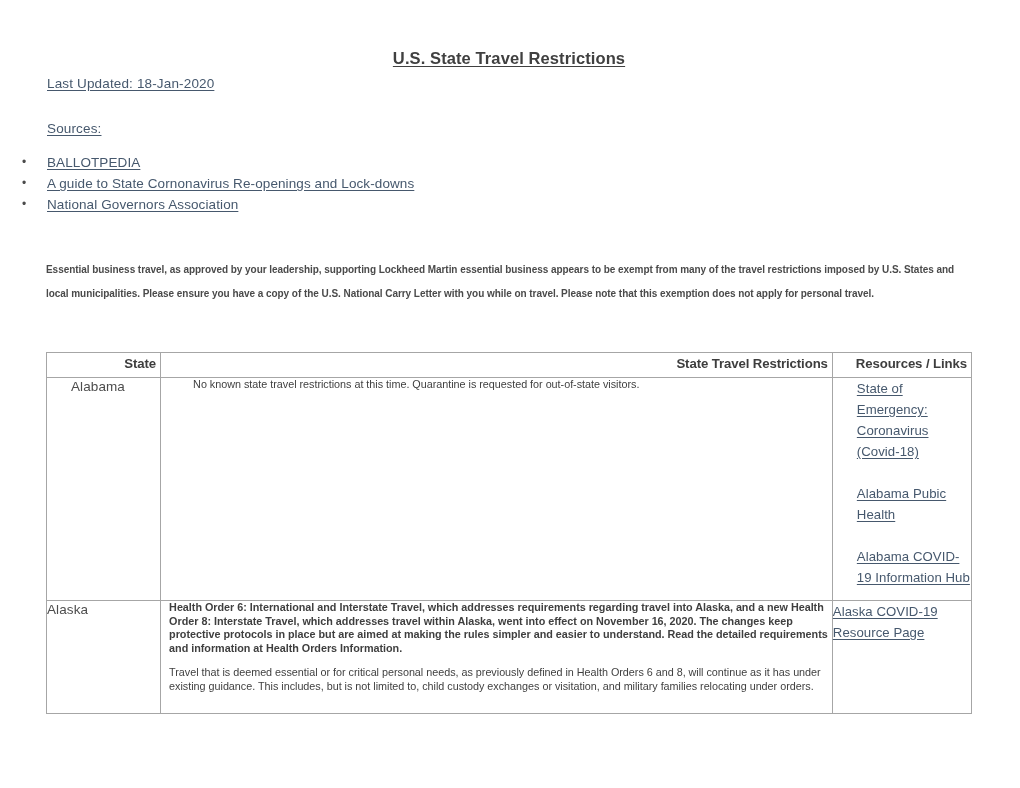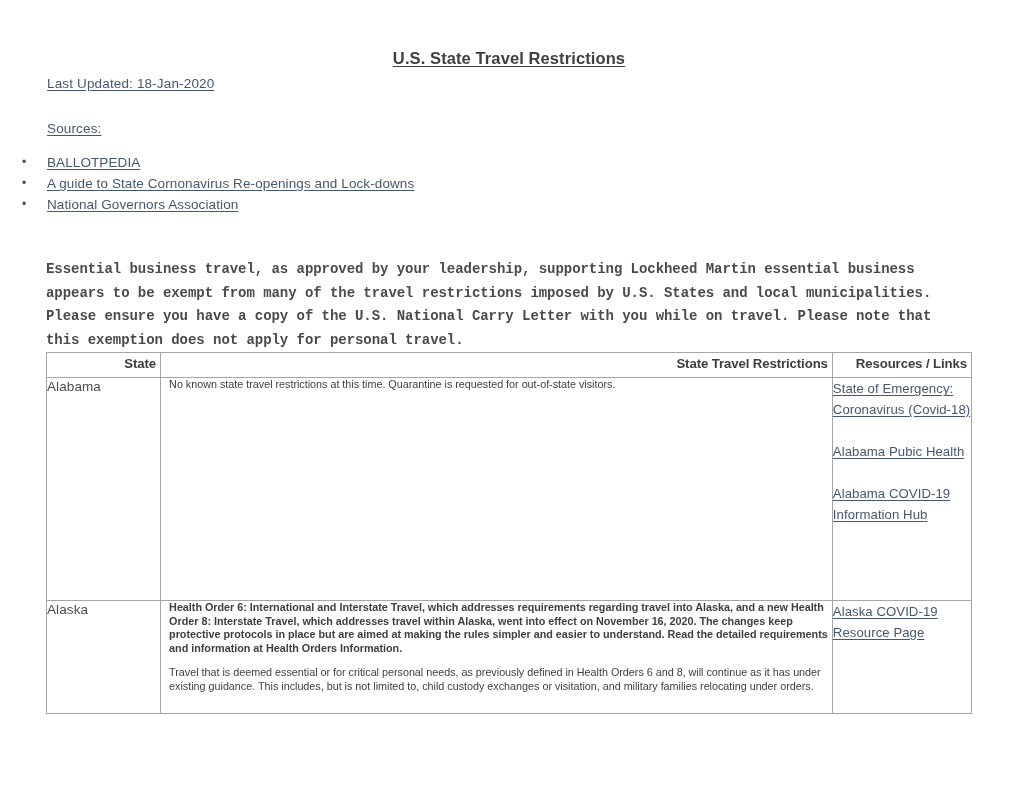--- a/index.html
+++ b/index.html
@@ -97,27 +97,26 @@
     text-underline-offset: 2px;
     cursor: pointer;
   }
 
   
   .notice {
     position: absolute;
     left: 46px;
     top: 258px;
     width: 916px;
-    font-size: 14px;
+    font-size: 10px;
     font-weight: bold;
     color: #4a4a4a;
     line-height: 23.5px;
     letter-spacing: -0.05px;
     text-align: left;
-    font-family: Liberation Mono, monospace;
   }
 
   
   table.restrictions {
     position: absolute;
     left: 46px;
     top: 352px;
     width: 926px;
     border-collapse: collapse;
     table-layout: fixed;
@@ -173,21 +172,21 @@
     color: #46586d;
     text-decoration: underline;
     text-underline-offset: 2px;
     cursor: pointer;
     display: inline;
   }
   td.links-cell .link-block { margin-bottom: 21px; }
   td.links-cell .link-block:last-child { margin-bottom: 0; }
 
   
-  tr.row-alabama td { height: 222px; }
+  tr.row-alabama td { height: 222px; padding-left: 24px; }
   tr.row-alaska td  { height: 112px; }
 </style>
 </head>
 <body>
 
 <div class="page">
 
   <div class="doc-title">U.S. State Travel Restrictions</div>
 
   <div class="last-updated">Last Updated: 18-Jan-2020</div>

